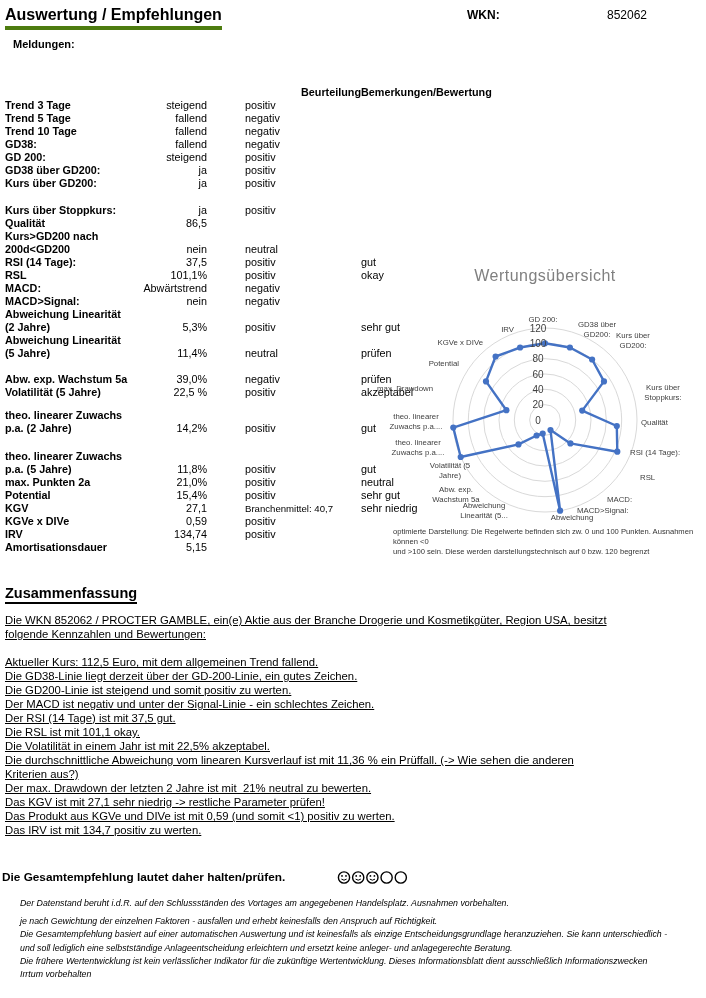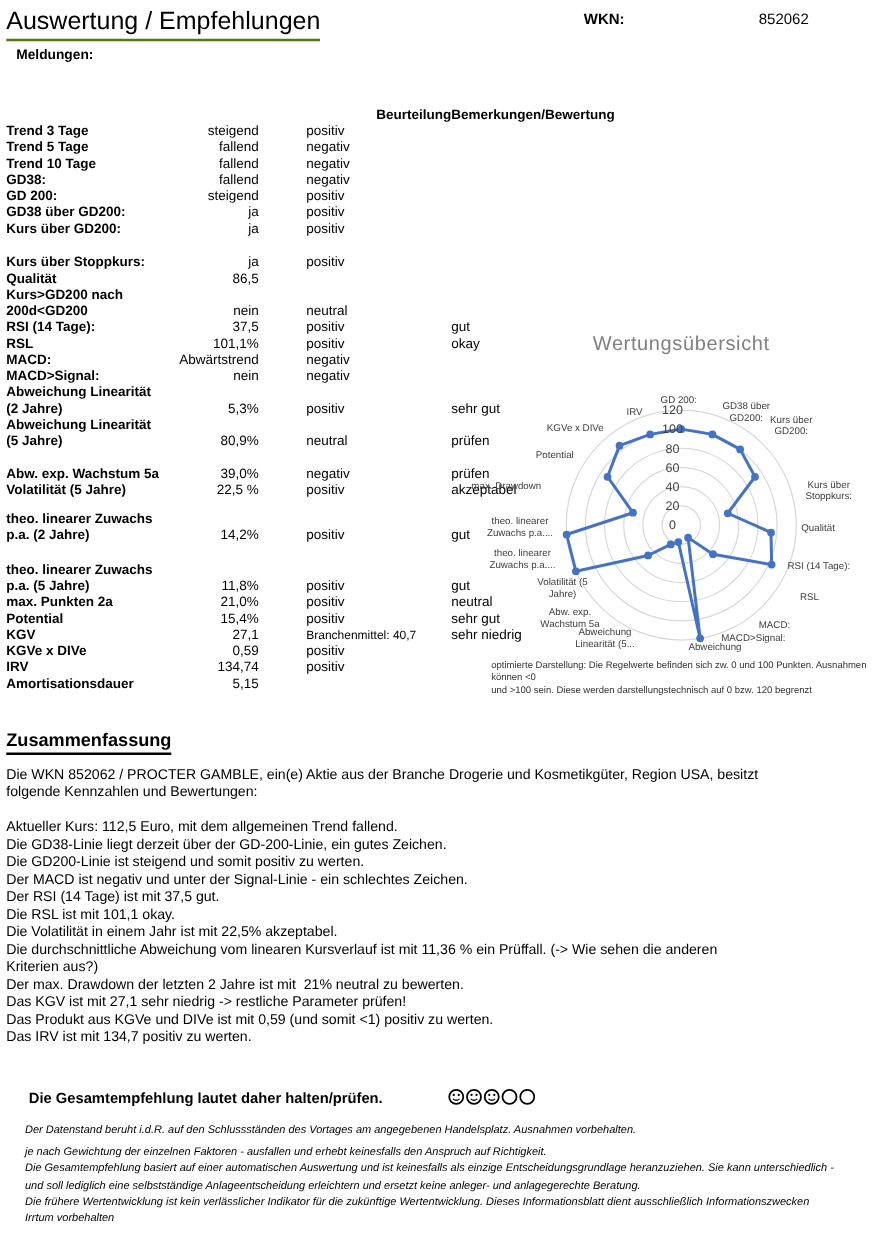--- a/index.html
+++ b/index.html
@@ -2,42 +2,42 @@
 <html><head>
 <meta charset="utf-8">
 <style>
   html,body{margin:0;padding:0;}
   body{
     width:706px;height:998px;background:#ffffff;color:#000;
     font-family:"Liberation Sans",sans-serif;position:relative;overflow:hidden;
   }
   .abs{position:absolute;}
   
-  #page-title{left:5px;top:6px;font-size:20px;font-weight:normal;border-bottom:2px solid #4d7c0f;padding-bottom:2px;}
+  #page-title{left:5px;top:6px;font-size:16px;font-weight:bold;border-bottom:4px solid #4d7c0f;padding-bottom:2px;}
   #wkn-label{left:467px;top:8px;font-size:12px;font-weight:bold;}
   #wkn-value{left:565px;top:8px;width:82px;text-align:right;font-size:12px;}
   #meldungen{left:13px;top:38px;font-size:11px;font-weight:bold;}
   
   #ratings-table{left:0;top:86px;width:480px;font-size:10.8px;line-height:13px;}
   .trow{display:grid;grid-template-columns:134px 68px 154px auto;padding-left:5px;align-items:end;}
   .t-label{font-weight:bold;white-space:pre-line;}
   .t-value{text-align:right;white-space:pre;}
   .t-beu{padding-left:38px;white-space:pre;}
   .t-bem{white-space:pre;}
   .thead .t-beu,.thead .t-bem{font-weight:bold;text-align:right;}
   
   #chart-title{left:365px;top:267px;width:360px;text-align:center;font-size:16px;color:#808080;letter-spacing:0.5px;}
   #radar-wrap{left:346px;top:258px;width:360px;height:304px;}
   #chart-footnote{left:393px;top:527px;width:316px;font-size:7.6px;line-height:10.2px;color:#333;white-space:pre-line;}
   
-  #summary{left:5px;top:584px;}
+  #summary{left:5px;top:584px;text-decoration:underline;}
   #summary-heading{font-size:14.5px;font-weight:bold;border-bottom:2px solid #000;display:inline-block;padding-bottom:1px;margin-bottom:9px;}
   .sline{font-size:11.3px;line-height:14px;min-height:14px;white-space:pre;}
   
-  #recommendation{left:23px;top:870px;display:flex;align-items:center;}
+  #recommendation{left:2px;top:870px;display:flex;}
   #recommendation-text{font-size:11.8px;font-weight:bold;white-space:pre;}
   #rating-icons{margin-left:52px;display:flex;align-items:center;}
   
   #footer{left:20px;top:897px;font-size:8.8px;font-style:italic;line-height:13.2px;color:#000;}
   .fline{white-space:pre;min-height:8px;}
   .fline.blank{height:5px;min-height:5px;}
   svg text{font-family:"Liberation Sans",sans-serif;}
 </style>
 </head>
 <body>
@@ -143,21 +143,21 @@
       <div class="trow">
         <div class="t-label">Abweichung Linearität
 (2 Jahre)</div>
         <div class="t-value">5,3%</div>
         <div class="t-beu">positiv</div>
         <div class="t-bem">sehr gut</div>
       </div>
       <div class="trow">
         <div class="t-label">Abweichung Linearität
 (5 Jahre)</div>
-        <div class="t-value">80,9%</div>
+        <div class="t-value">11,4%</div>
         <div class="t-beu">neutral</div>
         <div class="t-bem">prüfen</div>
       </div>
       <div class="trow" style="margin-top: 13px;">
         <div class="t-label">Abw. exp. Wachstum 5a</div>
         <div class="t-value">39,0%</div>
         <div class="t-beu">negativ</div>
         <div class="t-bem">prüfen</div>
       </div>
       <div class="trow">

